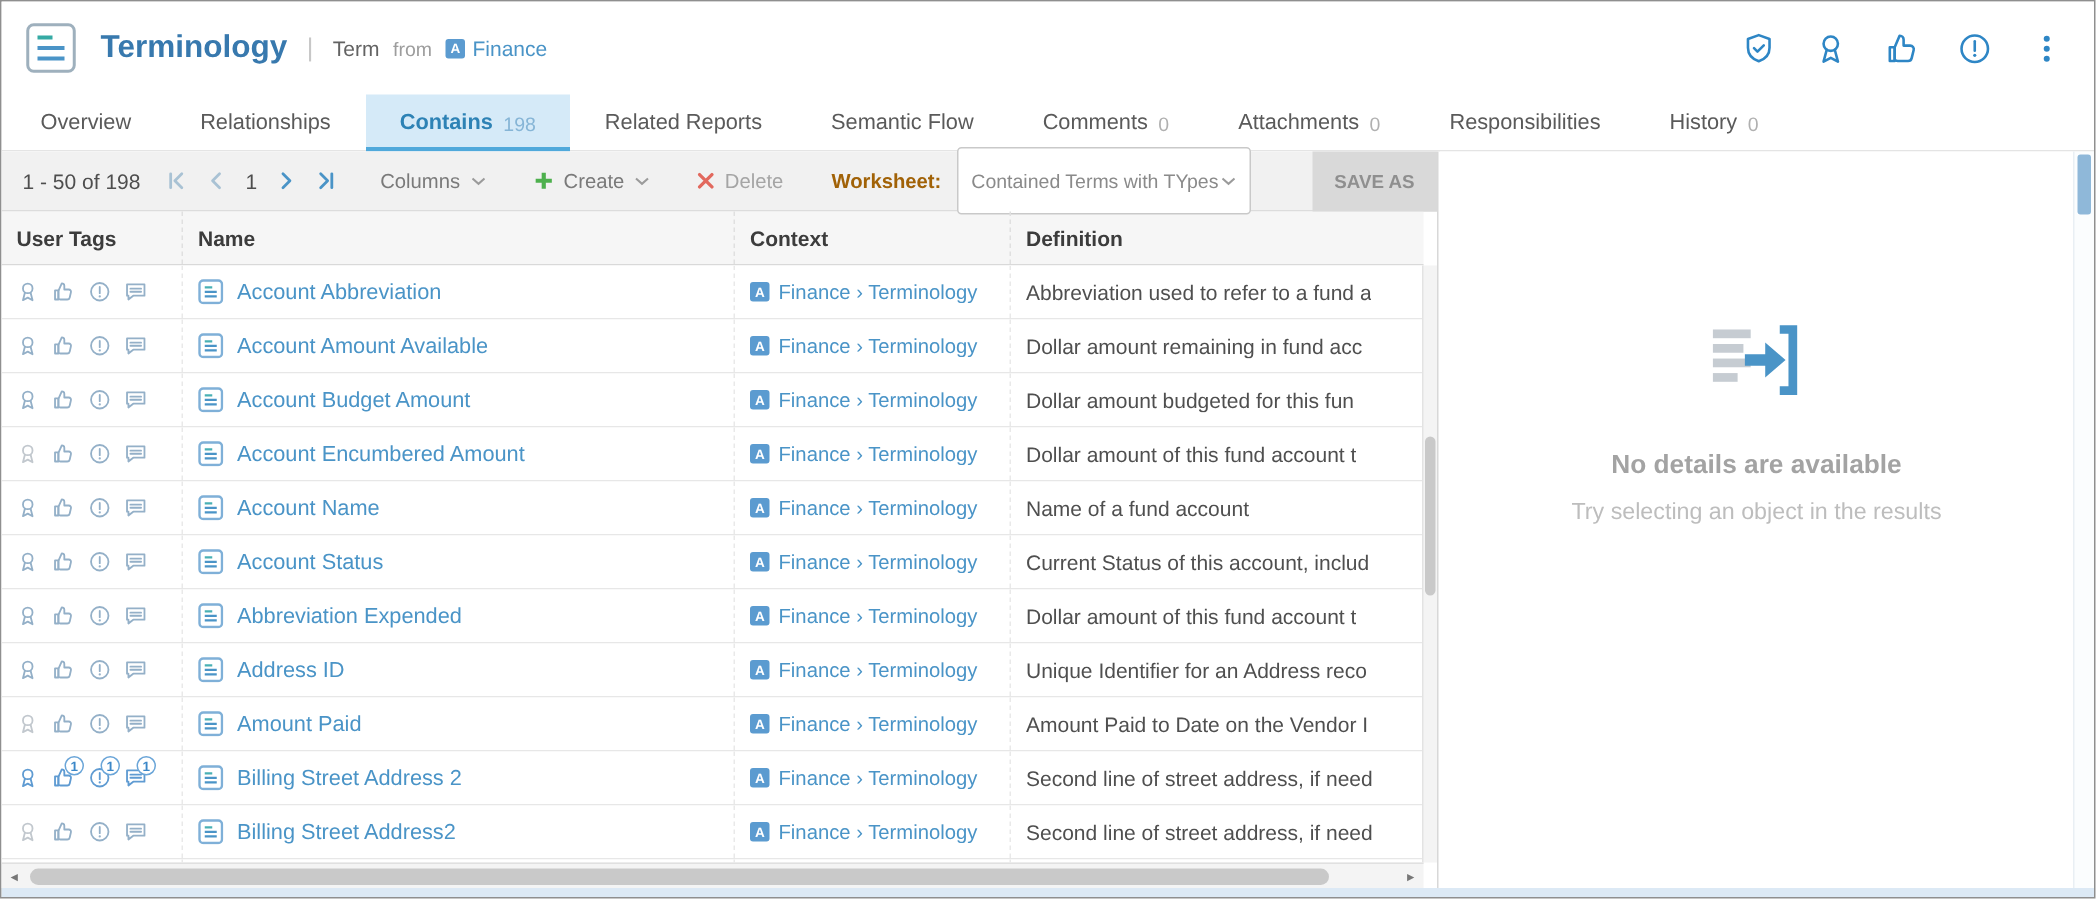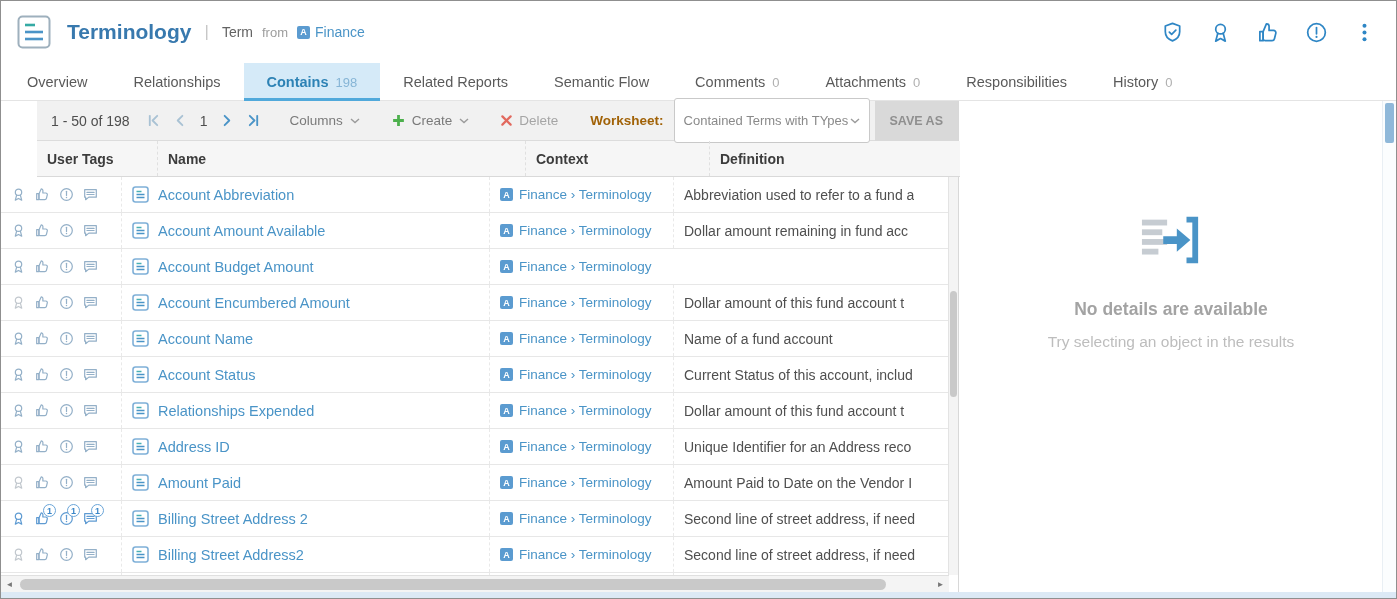--- a/index.html
+++ b/index.html
@@ -38,21 +38,21 @@
   
   .content { position: absolute; top: 100px; left: 0; right: 0; bottom: 6px; }
   .page-bottom-bar { position: absolute; left: 0; right: 0; bottom: 0; height: 6px; background: #dce9f5; }
   .page-scrollbar { position: absolute; right: 0; top: 0; bottom: 0; width: 14px;
     background: #fbfdfe; border-left: 1px solid #e9eff4; }
   .page-scroll-thumb { position: absolute; top: 2px; left: 2px; width: 9px; height: 40px;
     background: #8fb8d9; border-radius: 2px; }
 
   
   .left-section { position: absolute; top: 0; left: 0; width: 958px; bottom: 0;
-    border-right: 1px solid #d8d8d8; background: #fff; padding-left: 36px; }
+    border-right: 1px solid #d8d8d8; background: #fff; }
   .toolbar { height: 40px; background: #f1f1f1; border-bottom: 1px solid #dcdcdc;
     display: flex; align-items: center; padding-left: 14px; }
   .range-text { font-size: 14px; color: #4e4e4e; margin-right: 16px; white-space: nowrap; }
   .pager { display: flex; align-items: center; gap: 11px; margin-right: 28px; }
   .pg { width: 16px; height: 16px; display: flex; align-items: center; justify-content: center; cursor: pointer; }
   .pg.disabled { color: #a9c2d4; }
   .pg.enabled { color: #4a94c7; }
   .page-number { font-size: 14px; color: #4e4e4e; }
   .tool-btn { display: flex; align-items: center; gap: 7px; color: #7a7a7a;
     font-size: 13.5px; margin-right: 32px; cursor: pointer; white-space: nowrap; }
@@ -436,20 +436,23 @@
           <line x1="4.5" y1="8.5" x2="12.5" y2="8.5" stroke="#4a94c7" stroke-width="1.5"></line>
           <line x1="4.5" y1="11.5" x2="12.5" y2="11.5" stroke="#4a94c7" stroke-width="1.5"></line>
         </svg>
       </span>
       <span class="name-link">Account Budget Amount</span>
     </div>
     <div class="context-cell">
       <span class="asset-icon">A</span>
       <span class="context-link">Finance › Terminology</span>
     </div>
+    <div class="definition-cell">
+      <span class="definition-text">Dollar amount budgeted for this fun</span>
+    </div>
   </div>
           <div class="row">
     <div class="usertags-cell">
       <span class="icon-wrap muted">
         <svg viewBox="0 0 16 16" fill="none" stroke="currentColor" stroke-width="1.3" stroke-linejoin="round" stroke-linecap="round">
           <circle cx="8" cy="5.6" r="3.4"></circle>
                   <path d="M6 8.6 4.6 14l3.4-1.8L11.4 14 10 8.6"></path>
         </svg>
       </span>
       <span class="icon-wrap">
@@ -631,21 +634,21 @@
     </div>
     <div class="name-cell">
       <span class="doc-icon">
         <svg viewBox="0 0 17 17">
           <rect x="1" y="1" width="15" height="15" rx="2.5" fill="#fff" stroke="#7fb0d8" stroke-width="1.6"></rect>
           <line x1="4.5" y1="5.5" x2="9.5" y2="5.5" stroke="#49b0b4" stroke-width="1.5"></line>
           <line x1="4.5" y1="8.5" x2="12.5" y2="8.5" stroke="#4a94c7" stroke-width="1.5"></line>
           <line x1="4.5" y1="11.5" x2="12.5" y2="11.5" stroke="#4a94c7" stroke-width="1.5"></line>
         </svg>
       </span>
-      <span class="name-link">Relationships Expended</span>
+      <span class="name-link">Abbreviation Expended</span>
     </div>
     <div class="context-cell">
       <span class="asset-icon">A</span>
       <span class="context-link">Finance › Terminology</span>
     </div>
     <div class="definition-cell">
       <span class="definition-text">Dollar amount of this fund account t</span>
     </div>
   </div>
           <div class="row">

